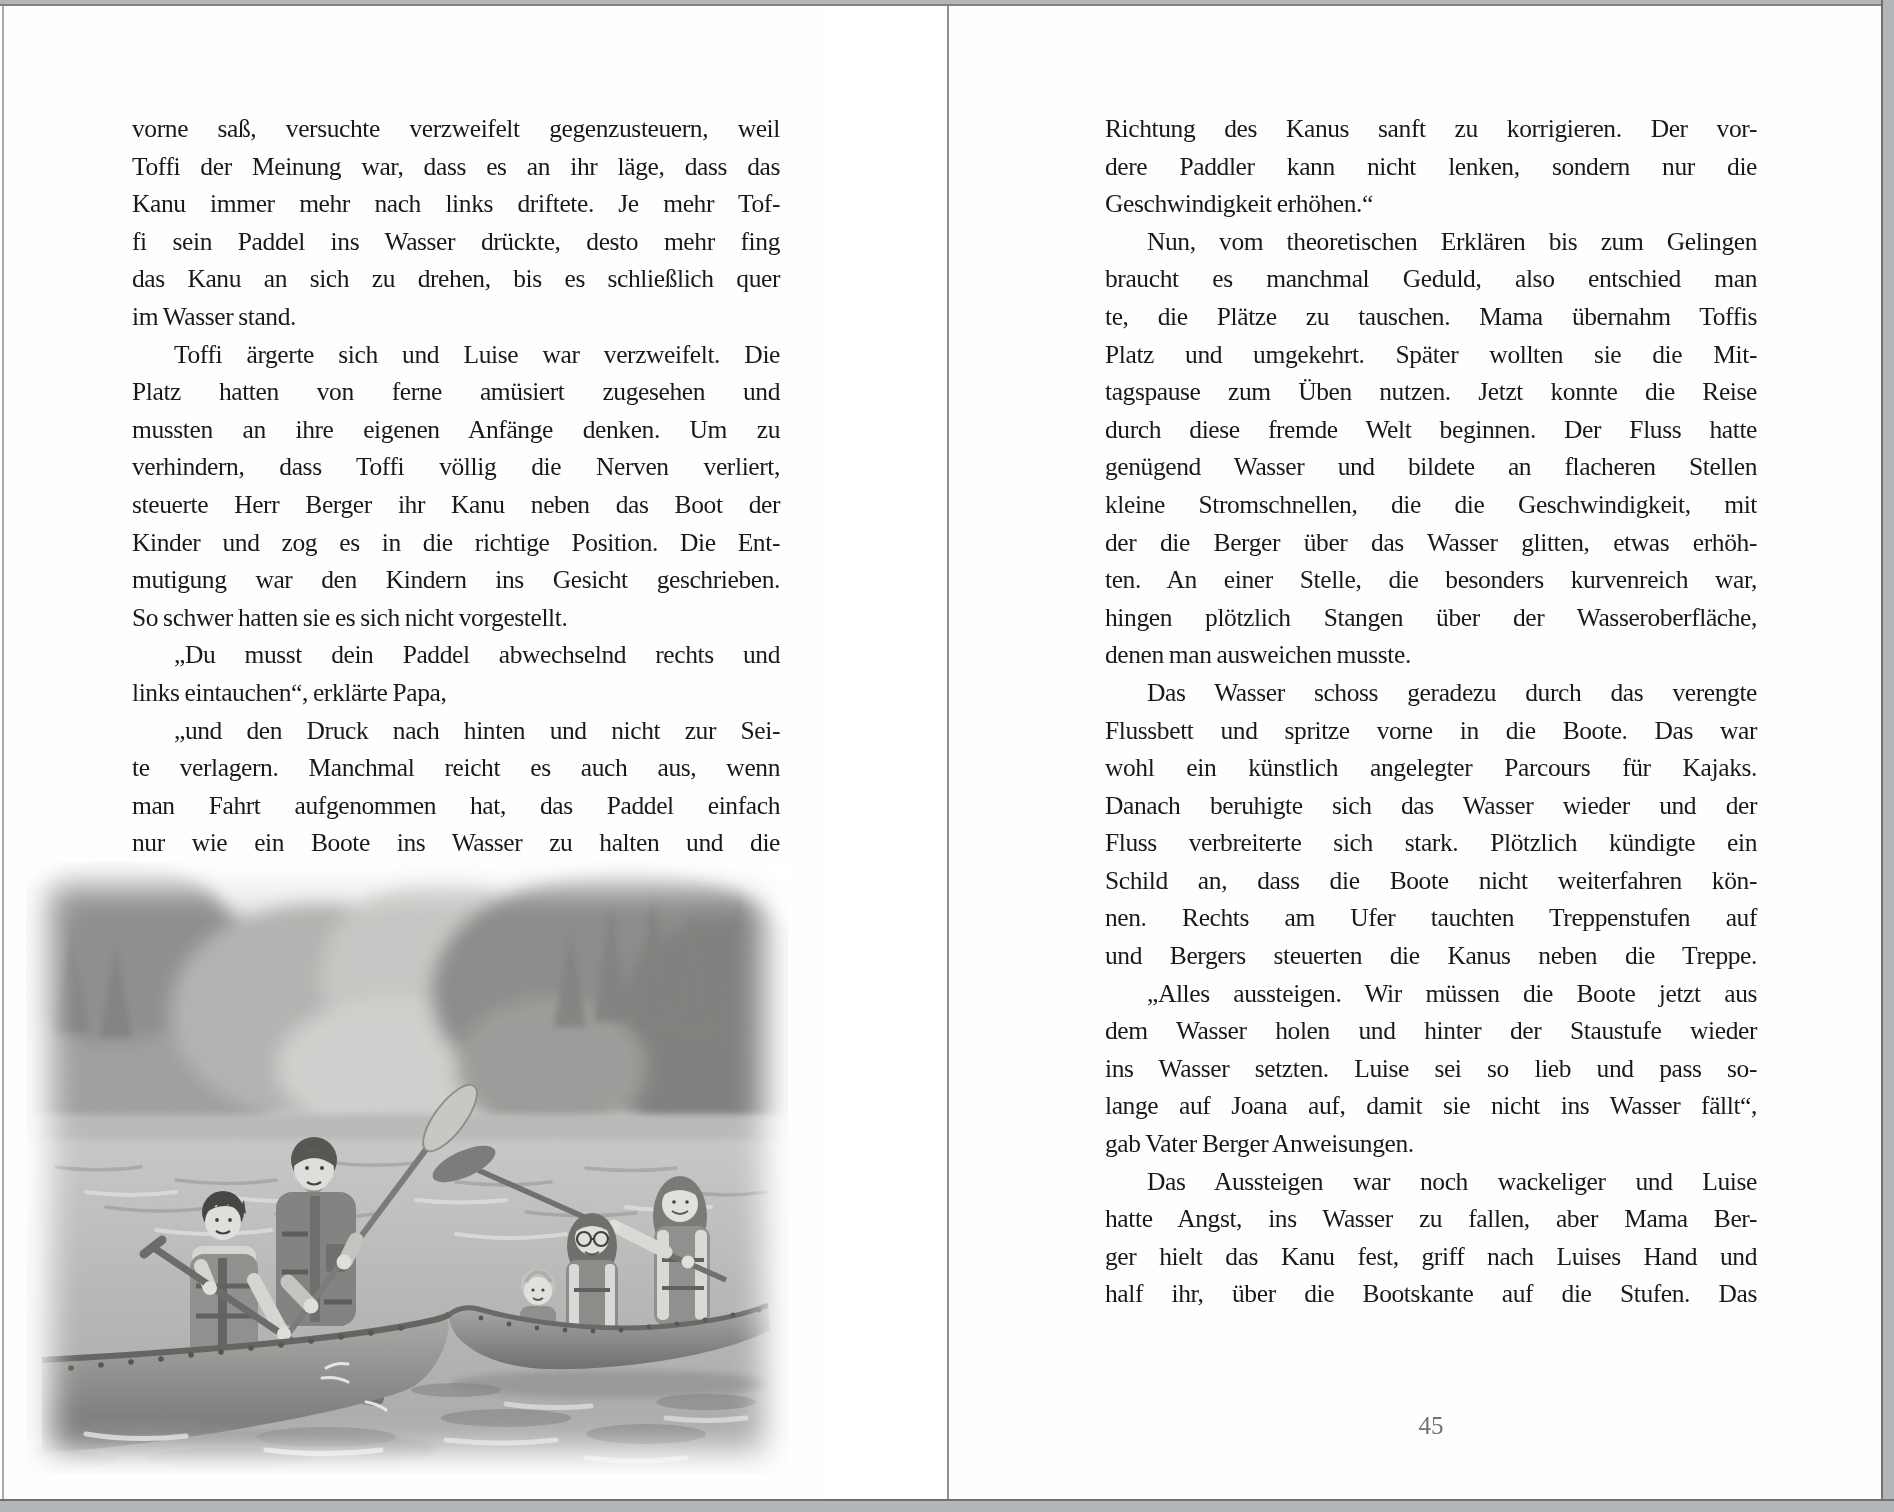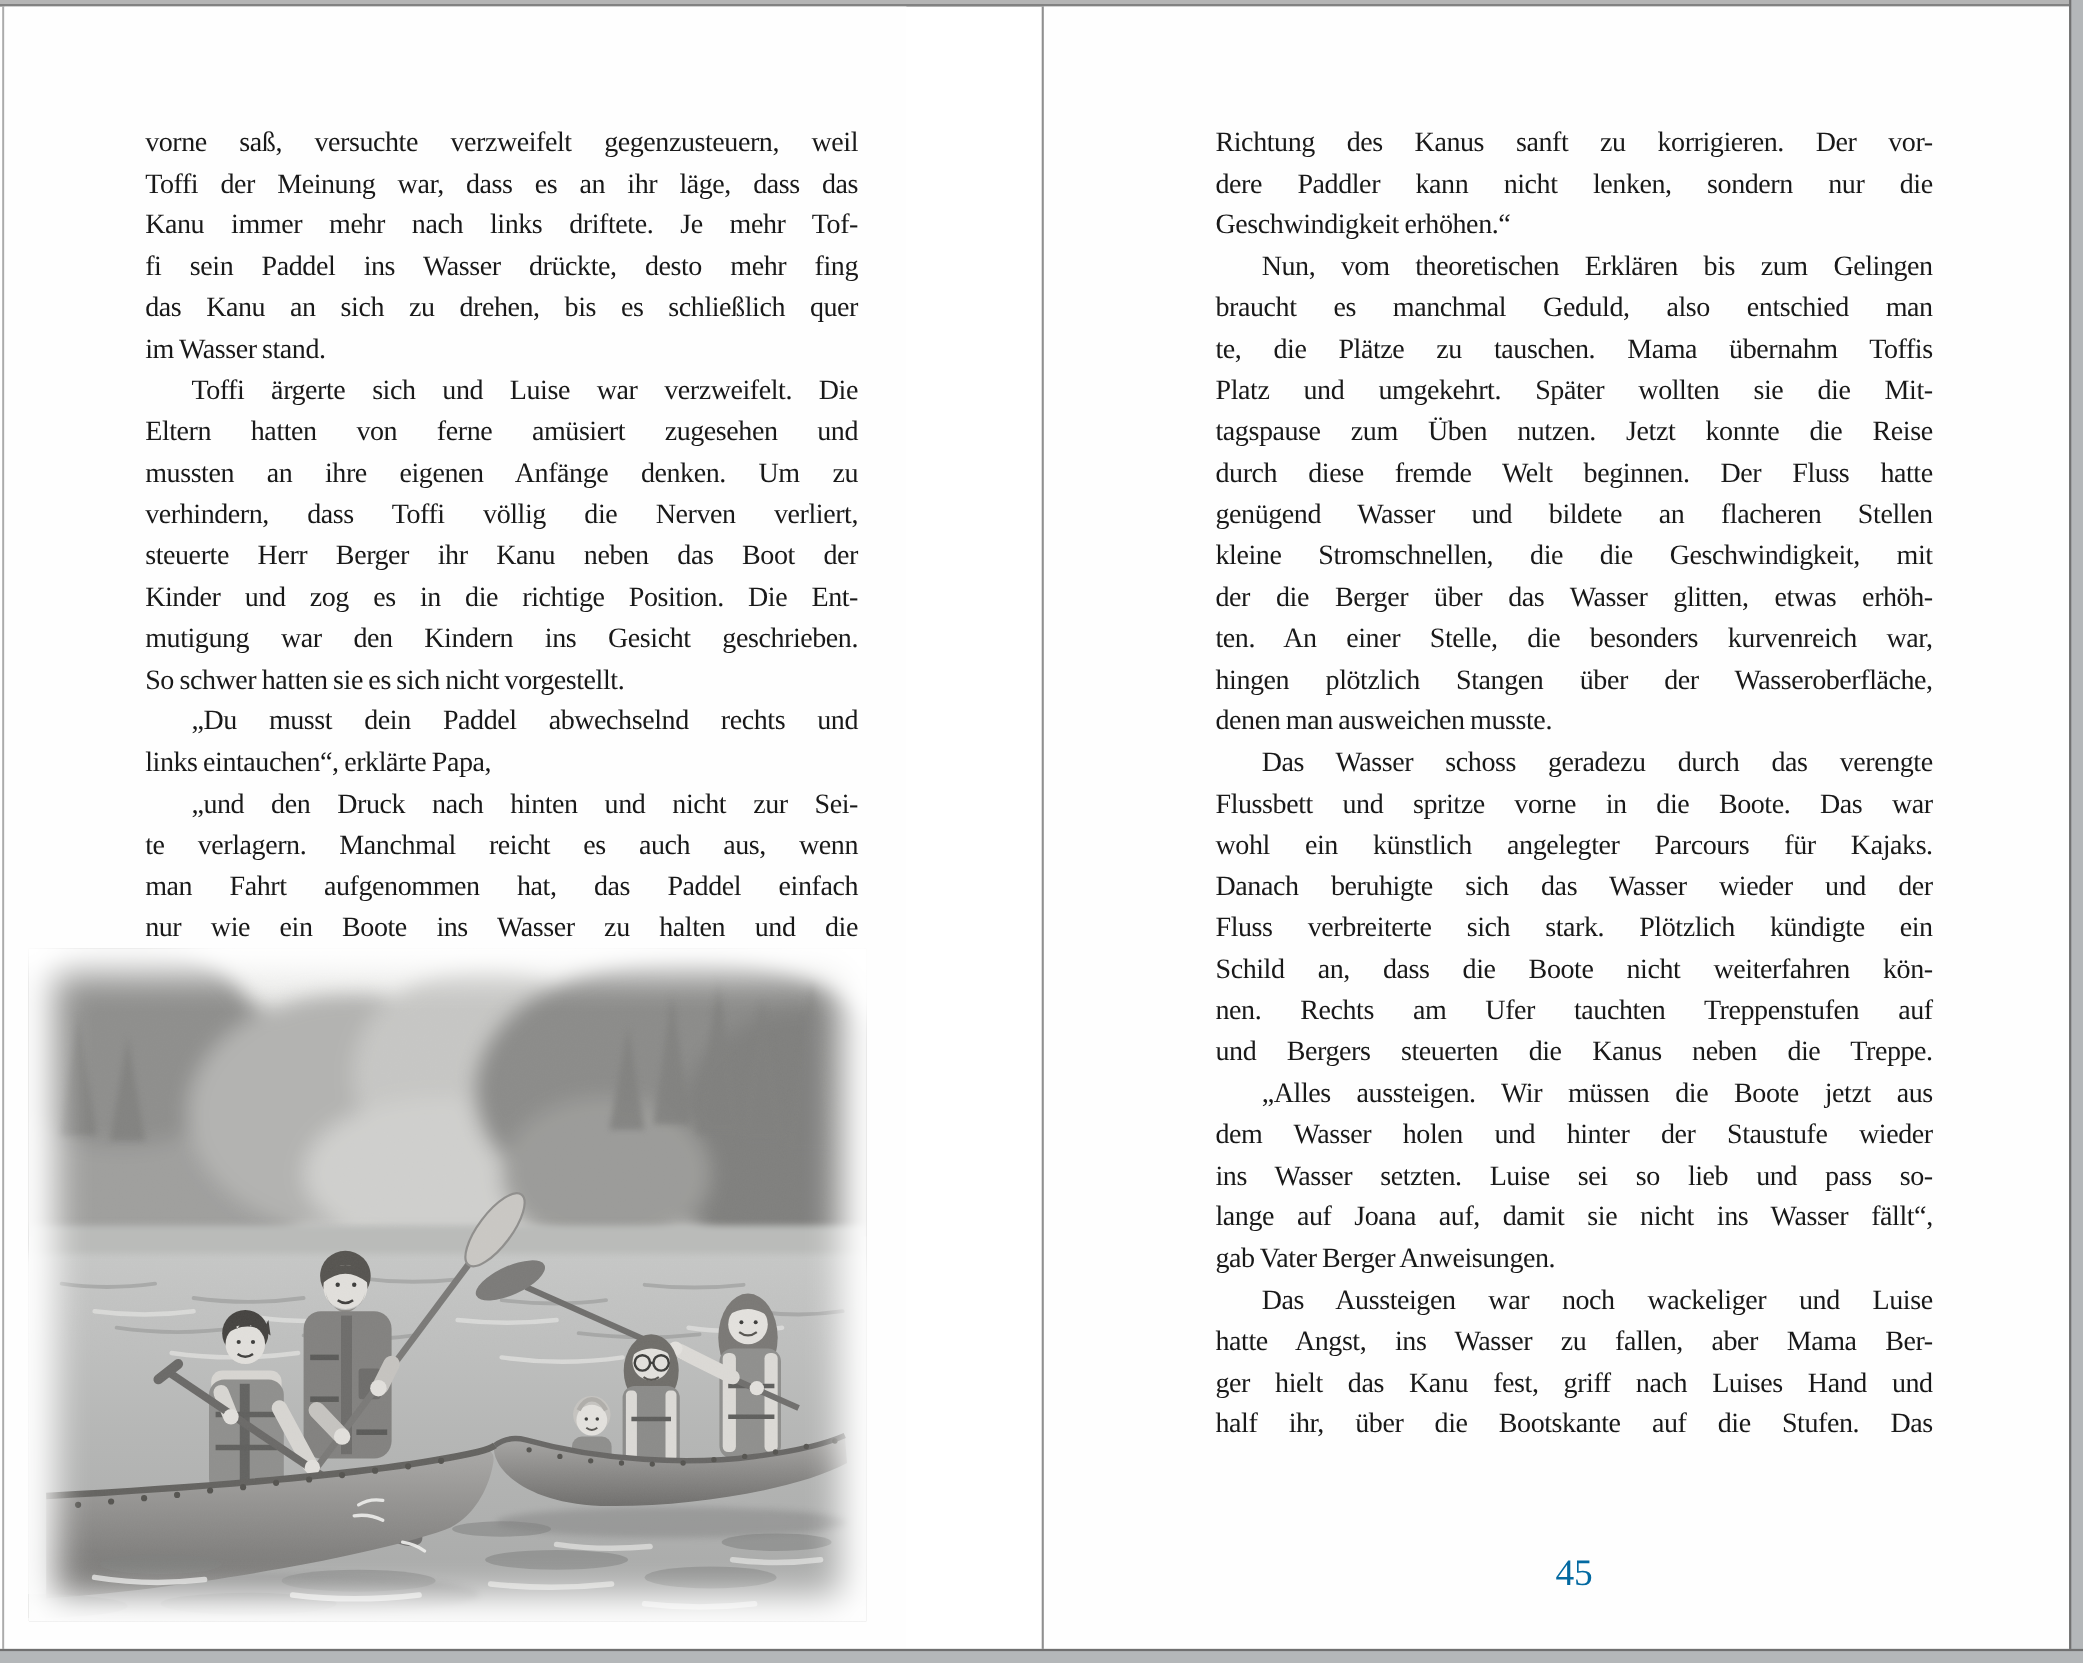--- a/index.html
+++ b/index.html
@@ -24,21 +24,21 @@
   
   .textcol{position:absolute;color:#191919;font-size:25.5px;line-height:37.6px;
     letter-spacing:-0.4px;word-spacing:-1px;}
   .textcol-left{left:128px;top:104px;width:648px;}   
   .textcol-right{left:156px;top:104px;width:652px;}  
   .book-line{text-align:justify;text-align-last:justify;}
   .book-line.pend{text-align-last:left;}
   .book-line.ind{text-indent:42px;}
 
   .page-number{position:absolute;left:156px;top:1406px;width:652px;text-align:center;
-    font-size:34px;color:#0369a1;}
+    font-size:25px;color:#737373;}
 
   
   .illu{position:absolute;left:22px;top:856px;width:762px;height:612px;overflow:hidden;}
   .illu svg{display:block;}
   .illu::after{content:"";position:absolute;inset:0;box-shadow:inset 0 0 32px 24px #ffffff;pointer-events:none;}
 </style>
 </head>
 <body>
 
 <div class="chrome-top"></div>
@@ -46,21 +46,21 @@
 
 <div class="page page-left">
   <div class="textcol textcol-left">
       <div class="book-line">vorne saß, versuchte verzweifelt gegenzusteuern, weil</div>
       <div class="book-line">Toffi der Meinung war, dass es an ihr läge, dass das</div>
       <div class="book-line">Kanu immer mehr nach links driftete. Je mehr Tof-</div>
       <div class="book-line">fi sein Paddel ins Wasser drückte, desto mehr fing</div>
       <div class="book-line">das Kanu an sich zu drehen, bis es schließlich quer</div>
       <div class="book-line pend">im Wasser stand.</div>
       <div class="book-line ind">Toffi ärgerte sich und Luise war verzweifelt. Die</div>
-      <div class="book-line">Eltern hatten von ferne amüsiert zugesehen und</div>
+      <div class="book-line">Platz hatten von ferne amüsiert zugesehen und</div>
       <div class="book-line">mussten an ihre eigenen Anfänge denken. Um zu</div>
       <div class="book-line">verhindern, dass Toffi völlig die Nerven verliert,</div>
       <div class="book-line">steuerte Herr Berger ihr Kanu neben das Boot der</div>
       <div class="book-line">Kinder und zog es in die richtige Position. Die Ent-</div>
       <div class="book-line">mutigung war den Kindern ins Gesicht geschrieben.</div>
       <div class="book-line pend">So schwer hatten sie es sich nicht vorgestellt.</div>
       <div class="book-line ind">„Du musst dein Paddel abwechselnd rechts und</div>
       <div class="book-line pend">links eintauchen“, erklärte Papa,</div>
       <div class="book-line ind">„und den Druck nach hinten und nicht zur Sei-</div>
       <div class="book-line">te verlagern. Manchmal reicht es auch aus, wenn</div>

